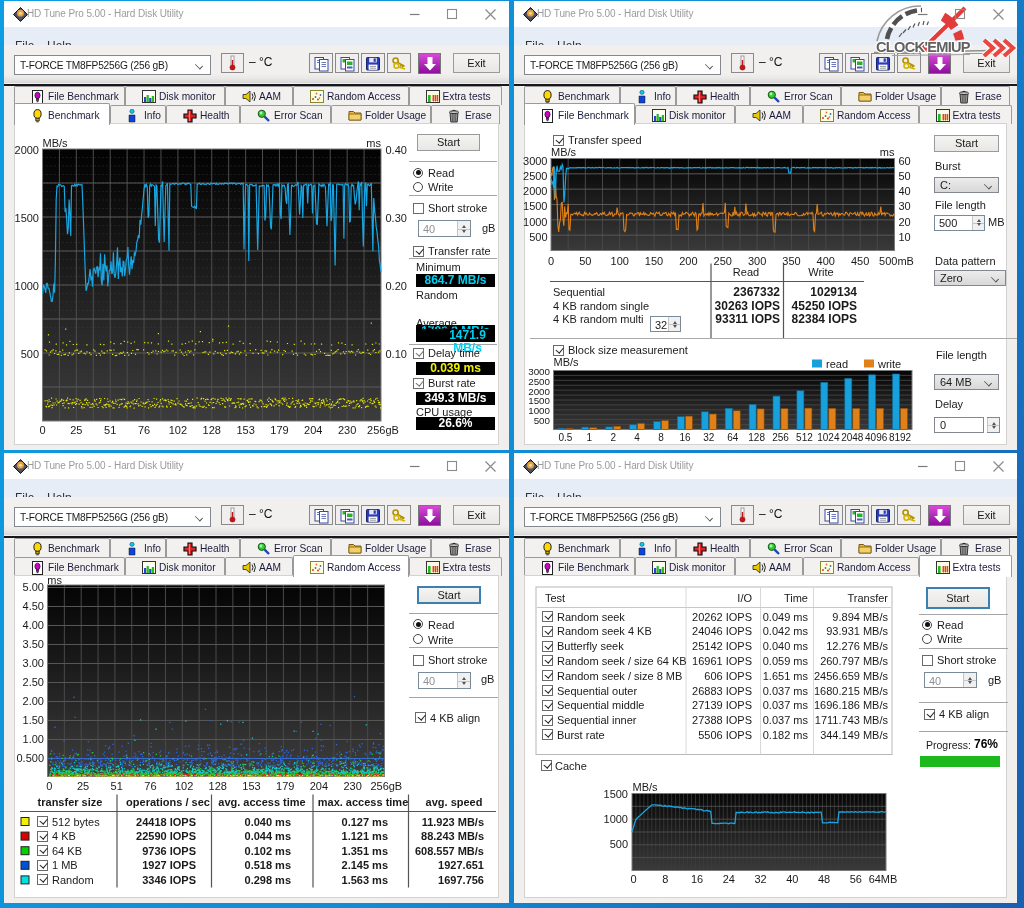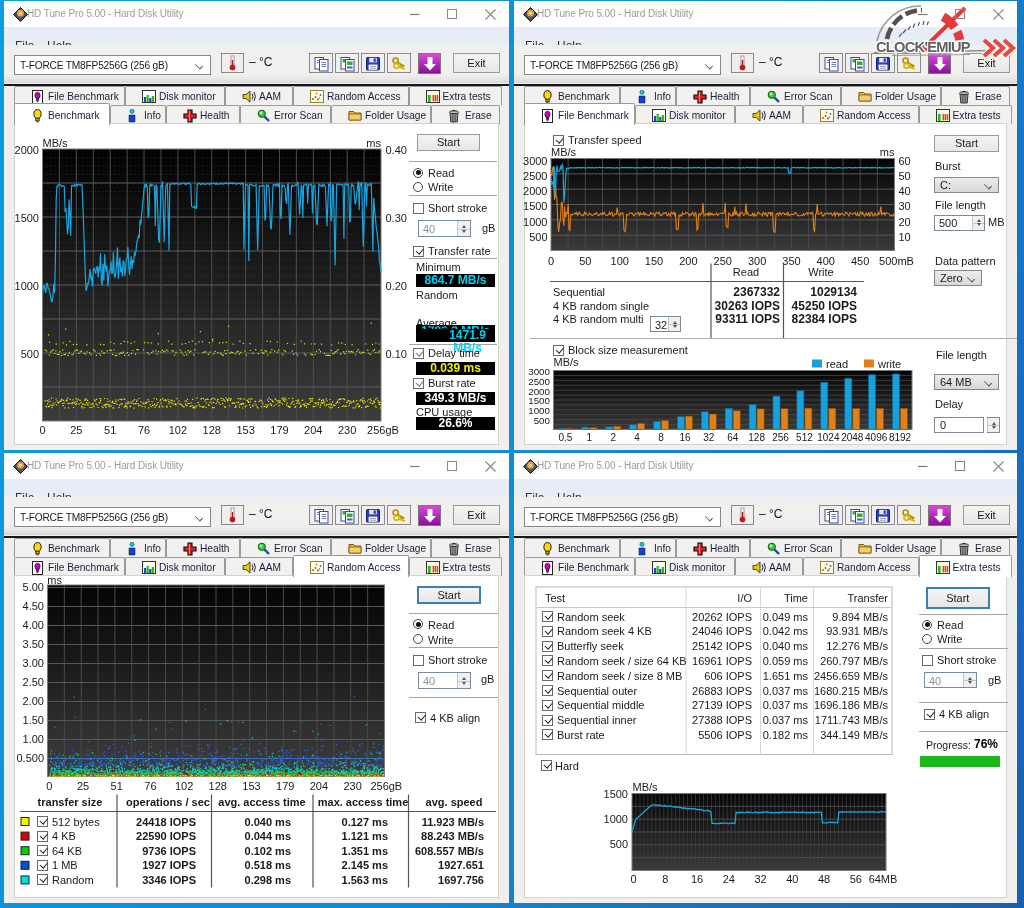--- a/index.html
+++ b/index.html
@@ -701,21 +701,21 @@
     </div>
     <div class="lbl" style="left:421px;top:198.5px;">File length</div>
     <div class="spin" style="left:420px;top:213.5px;width:51px;height:16px;">
       <span class="sv k" style="top:1px">500</span>
       <span class="spbtns" style="width:12px">
         <span class="mid"></span>
       </span>
     </div>
     <div class="lbl" style="left:474px;top:216px;">MB</div>
     <div class="lbl" style="left:421px;top:254.5px;">Data pattern</div>
-    <div class="combo" style="left:420px;top:269px;width:48px;height:16px;background:linear-gradient(#ececec,#d8d8d8);">
+    <div class="combo" style="left:420px;top:269px;width:72px;height:16px;background:linear-gradient(#ececec,#d8d8d8);">
       <span class="cx" style="top:1px">Zero</span>
       <span class="chev" style="right:6px;top:4px;"></span>
     </div>
     <div class="lbl" style="left:422px;top:348.5px;">File length</div>
     <div class="combo" style="left:420px;top:372.5px;width:65px;height:16px;background:linear-gradient(#ececec,#d8d8d8);">
       <span class="cx" style="top:1px">64 MB</span>
       <span class="chev" style="right:6px;top:4px;"></span>
     </div>
     <div class="lbl" style="left:421px;top:397.5px;">Delay</div>
     <div class="combo" style="left:420px;top:416px;width:50px;height:16px;">
@@ -1327,21 +1327,21 @@
     <div class="cb c" style="left:28px;top:158.0px;z-index:3"></div>
     <div class="cb c" style="left:28px;top:172.8px;z-index:3"></div>
     <div class="cb c" style="left:28px;top:187.6px;z-index:3"></div>
     <div class="cb c" style="left:28px;top:202.4px;z-index:3"></div>
     <div class="cb c" style="left:28px;top:217.2px;z-index:3"></div>
     <div class="cb c" style="left:28px;top:232.0px;z-index:3"></div>
     <div class="cb c" style="left:28px;top:246.8px;z-index:3"></div>
     <div class="cb c" style="left:28px;top:261.6px;z-index:3"></div>
     <div class="cb c" style="left:28px;top:276.4px;z-index:3"></div>
     <div class="cb c" style="left:27px;top:306.5px;z-index:3"></div>
-    <div class="lbl" style="left:41px;top:308px;z-index:3">Hard</div>
+    <div class="lbl" style="left:41px;top:308px;z-index:3">Cache</div>
     <div class="btn hl" style="left:412px;top:134px;width:63.5px;height:21.5px;line-height:18px;">Start</div>
     <div class="sepln" style="left:405px;top:161px;width:89px;"></div>
     <div class="sepln" style="left:405px;top:195px;width:89px;"></div>
     <div class="sepln" style="left:405px;top:248.5px;width:89px;"></div>
     <div class="sepln" style="left:405px;top:277.5px;width:89px;"></div>
     <div class="rad on" style="left:408px;top:166.5px;"></div>
     <div class="lbl" style="left:423px;top:166.5px;">Read</div>
     <div class="rad" style="left:408px;top:180.5px;"></div>
     <div class="lbl" style="left:423px;top:180.5px;">Write</div>
     <div class="cb" style="left:408px;top:201.5px;"></div>

